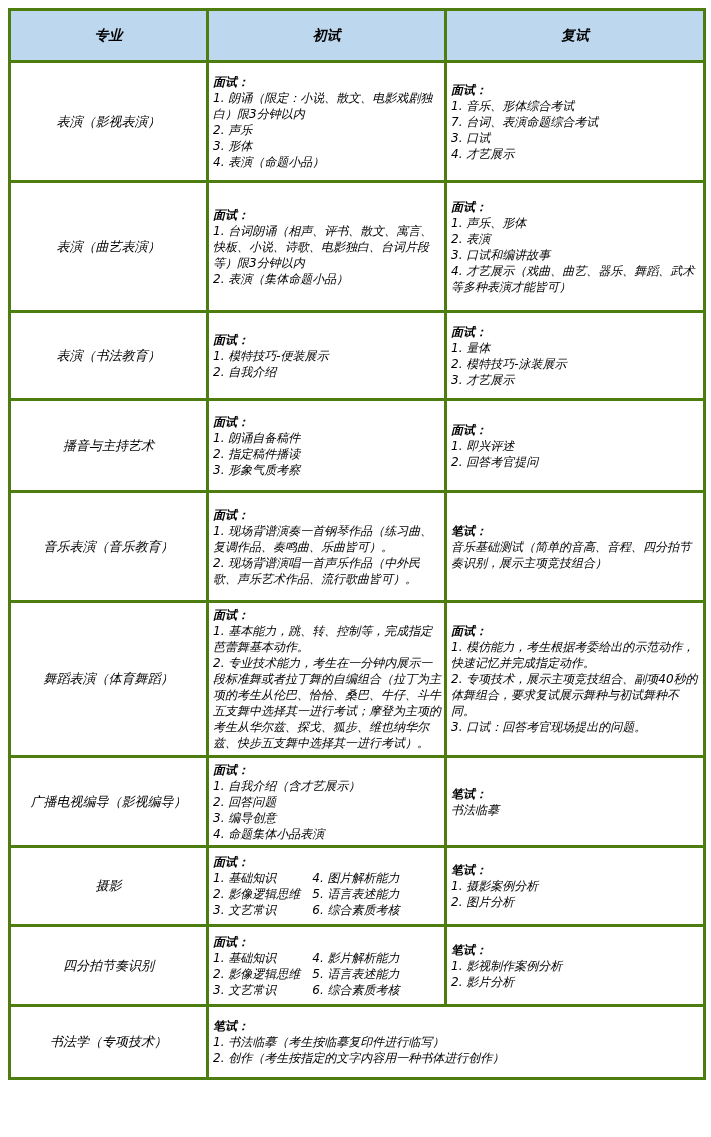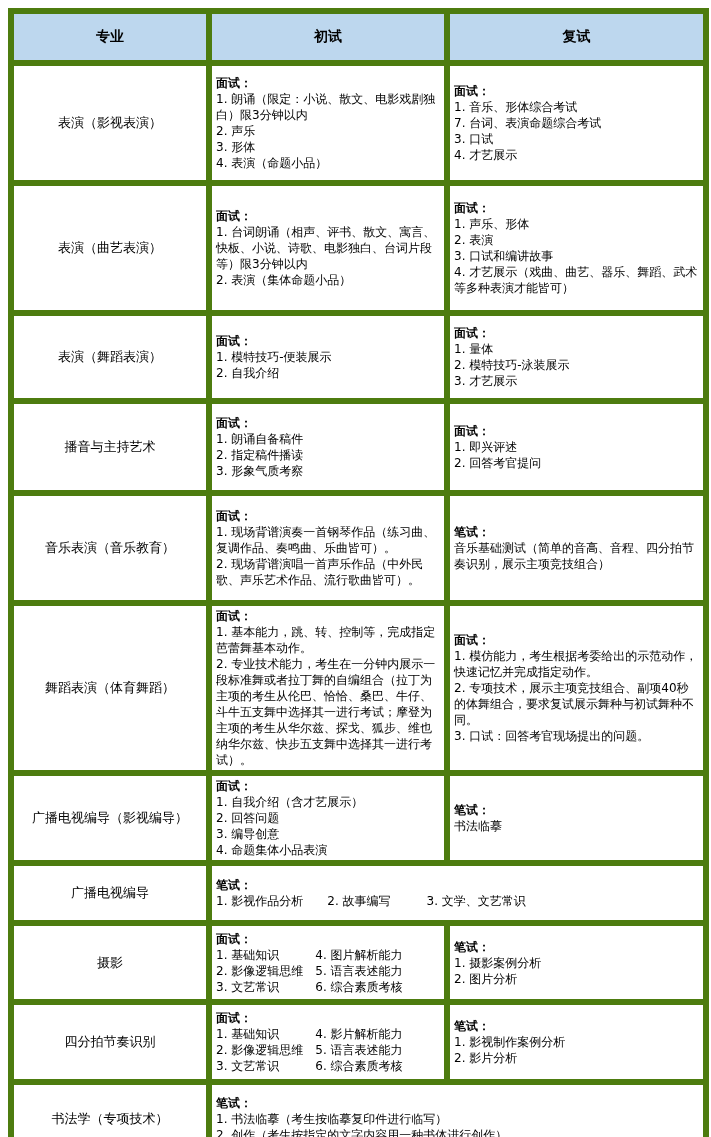--- a/index.html
+++ b/index.html
@@ -6,21 +6,21 @@
   .page {
     width: 711px; height: 1137px; box-sizing: border-box;
     padding: 8px 0 0 8px;
     font-family: "DejaVu Sans", "Liberation Sans", sans-serif;
     color: #000;
   }
   table.exam {
     border-collapse: collapse; table-layout: fixed;
     width: 695px; border: 2px solid #000;
   }
-  .exam th, .exam td { border: 6px solid #4d7c0f; vertical-align: middle; box-sizing: border-box; overflow: hidden; }
+  .exam th, .exam td { border: 3px solid #4d7c0f; vertical-align: middle; box-sizing: border-box; overflow: hidden; font-style: italic; }
   .exam th {
     background: #BDD7EE; font-size: 14px; font-weight: bold;
     text-align: center; padding: 2px;
   }
   td.major-cell { text-align: center; font-size: 13px; padding: 18px 4px; }
   td.exam-cell  { font-size: 12px; line-height: 16px; padding: 2px 3px 2px 4px; }
   .exam-label { font-weight: bold; white-space: pre-wrap; }
   .exam-body  { white-space: pre-wrap; }
 </style>
 </head>
@@ -70,21 +70,21 @@
         <td class="exam-cell">
           <div class="exam-label">面试：</div>
           <div class="exam-body">1. 声乐、形体
 2. 表演
 3. 口试和编讲故事
 4. 才艺展示（戏曲、曲艺、器乐、舞蹈、武术等多种表演才能皆可）</div>
         </td>
       </tr>
 
       <tr style="height:88px">
-        <td class="major-cell">表演（舞蹈表演）</td>
+        <td class="major-cell">表演（书法教育）</td>
         <td class="exam-cell">
           <div class="exam-label">面试：</div>
           <div class="exam-body">1. 模特技巧-便装展示
 2. 自我介绍</div>
         </td>
         <td class="exam-cell">
           <div class="exam-label">面试：</div>
           <div class="exam-body">1. 量体
 2. 模特技巧-泳装展示
 3. 才艺展示</div>
@@ -142,27 +142,20 @@
 2. 回答问题
 3. 编导创意
 4. 命题集体小品表演</div>
         </td>
         <td class="exam-cell">
           <div class="exam-label">笔试：</div>
           <div class="exam-body">书法临摹</div>
         </td>
       </tr>
 
-      <tr style="height:53px">
-        <td class="major-cell">广播电视编导</td>
-        <td class="exam-cell" colspan="2">
-          <div class="exam-label">笔试：</div>
-          <div class="exam-body">1. 影视作品分析　　2. 故事编写　　　3. 文学、文艺常识</div>
-        </td>
-      </tr>
 
       <tr style="height:79px">
         <td class="major-cell">摄影</td>
         <td class="exam-cell">
           <div class="exam-label">面试：</div>
           <div class="exam-body">1. 基础知识　　　4. 图片解析能力
 2. 影像逻辑思维　5. 语言表述能力
 3. 文艺常识　　　6. 综合素质考核</div>
         </td>
         <td class="exam-cell">

